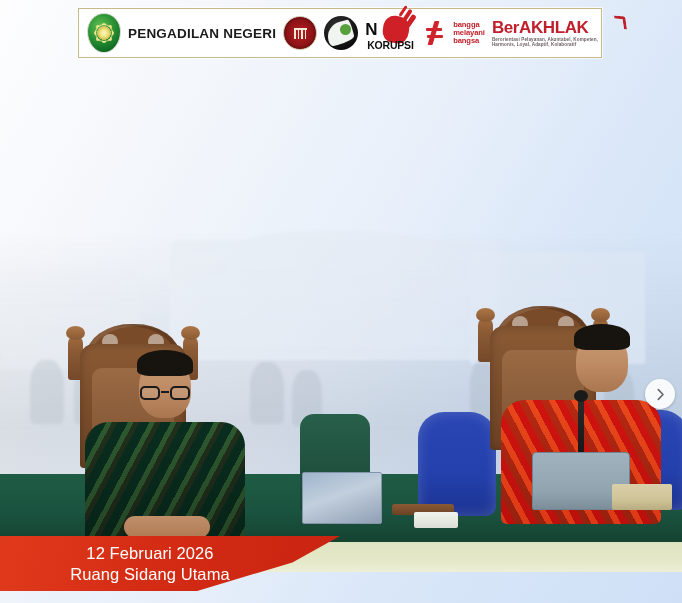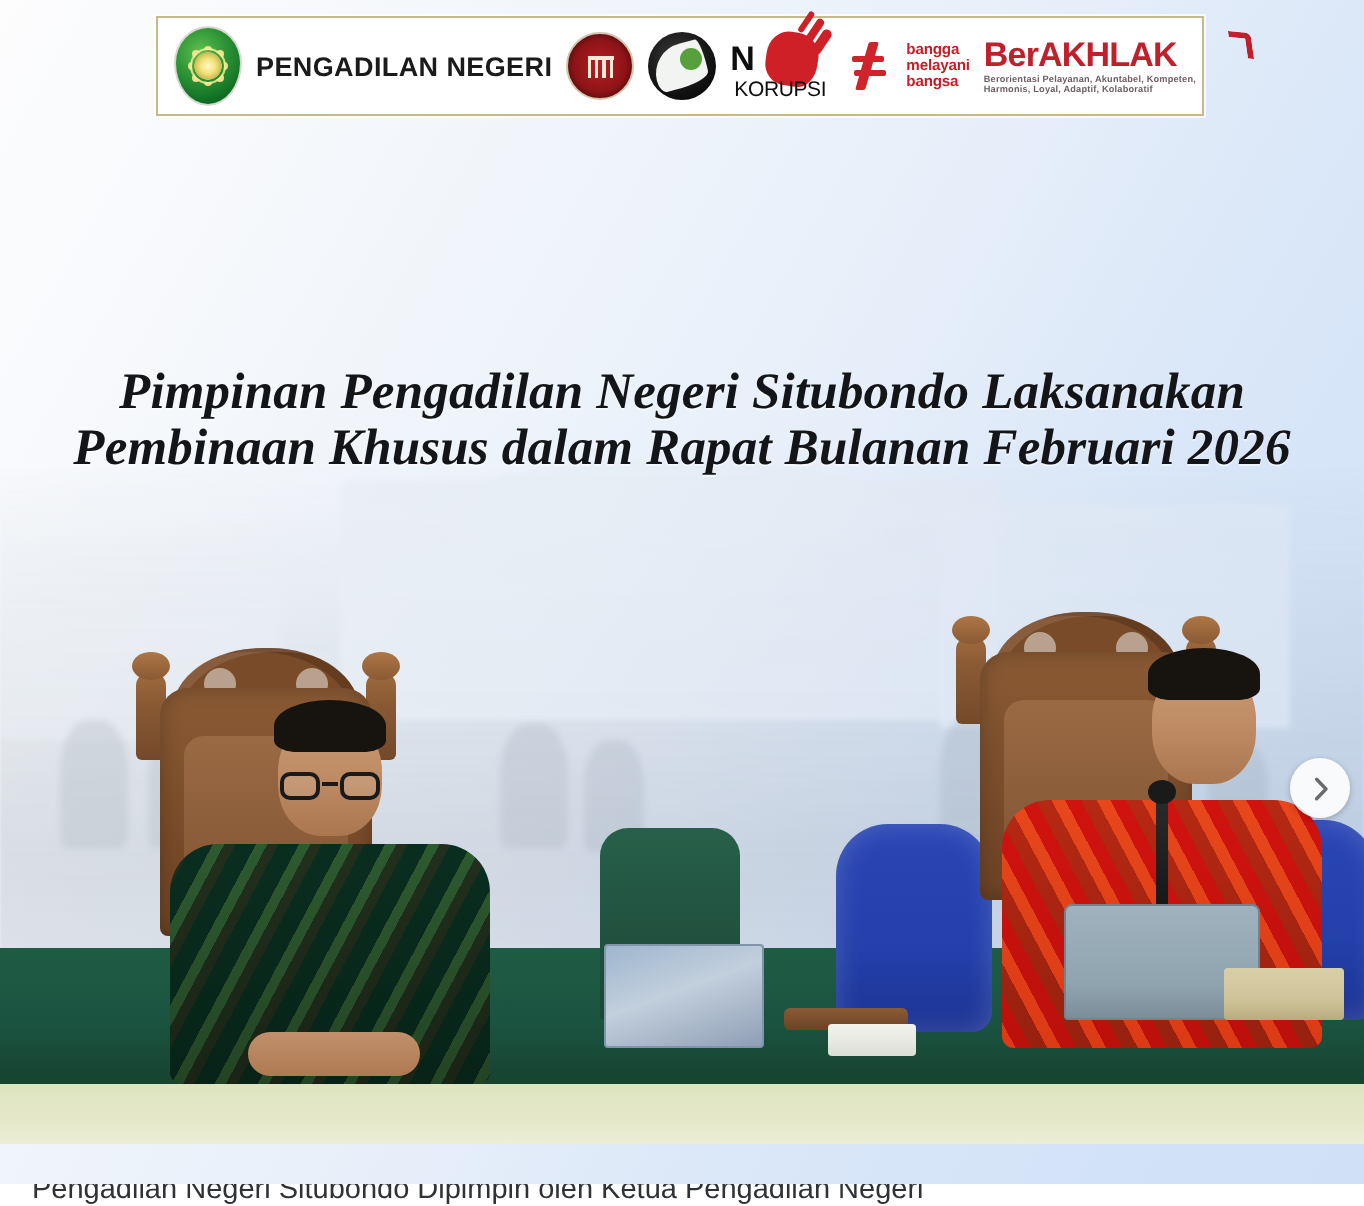--- a/index.html
+++ b/index.html
@@ -163,21 +163,21 @@
     background:#cf2027; border-radius:3px; transform:rotate(26deg);
     box-shadow: -6px -3px 0 -0.5px #cf2027, -12px -4px 0 -1px #cf2027;
   }
   .nokorupsi .nk {
     position: absolute; left: 0; top: 5px;
     font-weight: 800; font-size: 17px; color: #0e0e0e;
     letter-spacing: -.5px;
   }
   .nokorupsi .korupsi {
     position: absolute; left: 2px; bottom: 0;
-    font-weight: 400; font-size: 10.5px; color: #0e0e0e;
+    font-weight: 700; font-size: 10.5px; color: #0e0e0e;
     letter-spacing: -.2px;
   }
 
   
   .bmb { display: flex; align-items: center; gap: 10px; flex: 0 0 auto; }
   .bmb .mark {
     width: 17px; height: 24px; position: relative;
   }
   .bmb .mark::before, .bmb .mark::after {
     content:""; position:absolute; background:#d0242c;
@@ -554,26 +554,26 @@
 
     <div class="logo-cell berakhlak">
       <div>
         <div class="word">BerAKHLAK</div>
         <div class="sub">Berorientasi Pelayanan, Akuntabel, Kompeten, Harmonis, Loyal, Adaptif, Kolaboratif</div>
       </div>
       <div class="tick"></div>
     </div>
   </div>
 
-  <div class="subhead">Pimpinan Pengadilan Negeri Situbondo Laksanakan Pembinaan Khusus dalam Rapat Bulanan Februari 2026</div>
-
+
+  <div class="ribbon">
+    <div class="line1">12 Februari 2026</div>
+    <div class="line2">Ruang Sidang Utama</div>
+  </div>
 
   <div class="next-btn" title="next">
     <svg width="13" height="13" viewBox="0 0 13 13" aria-hidden="true">
       <path d="M4.3 1.6 L9 6.5 L4.3 11.4" fill="none" stroke="#6b6b6b" stroke-width="1.7" stroke-linecap="round" stroke-linejoin="round"></path>
     </svg>
   </div>
 
-  <div class="caption-cut">
-    <span>Pengadilan Negeri Situbondo Dipimpin oleh Ketua Pengadilan Negeri</span>
-  </div>
 
 </div>
 
 </body></html>

